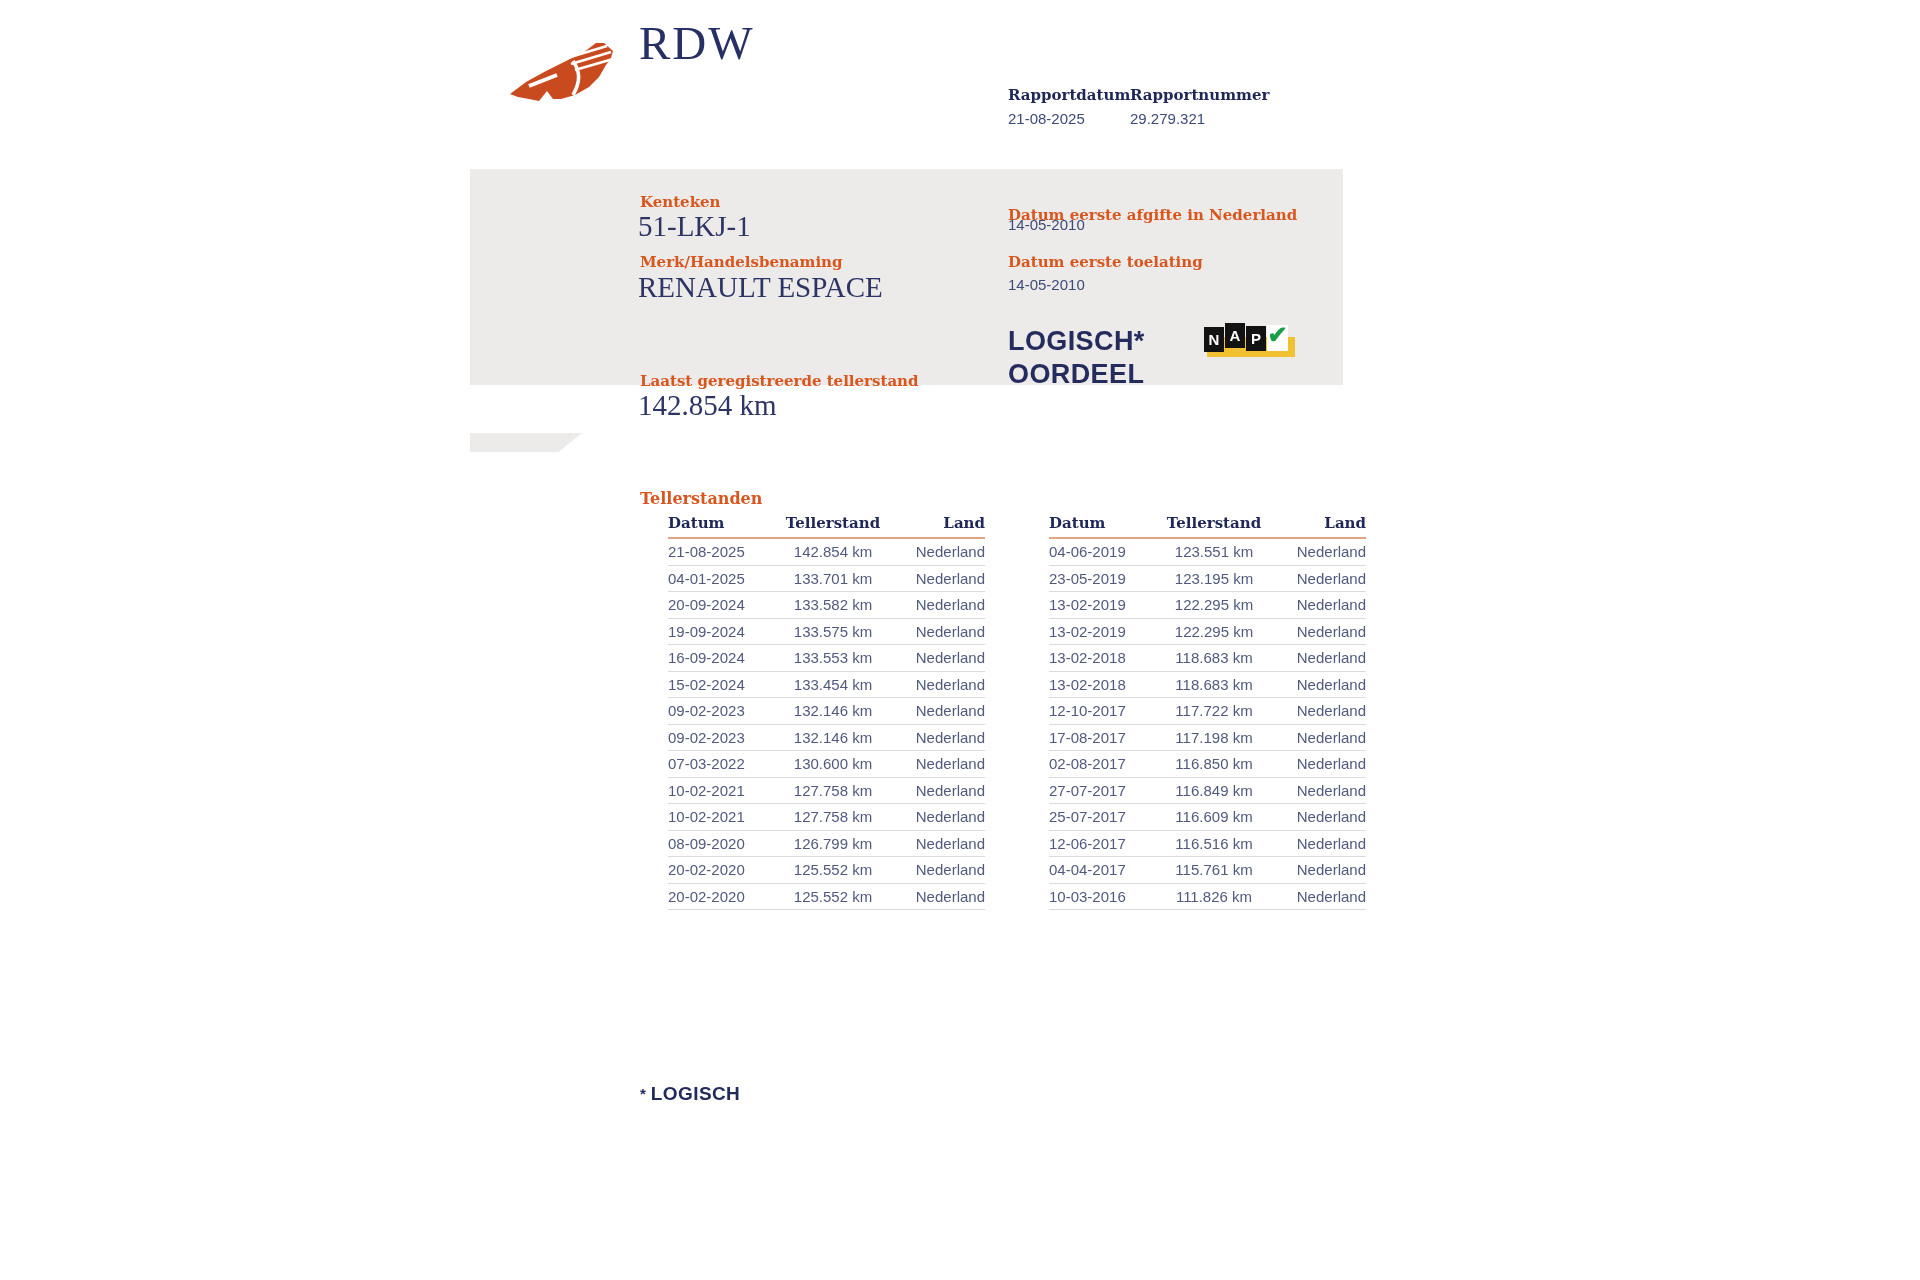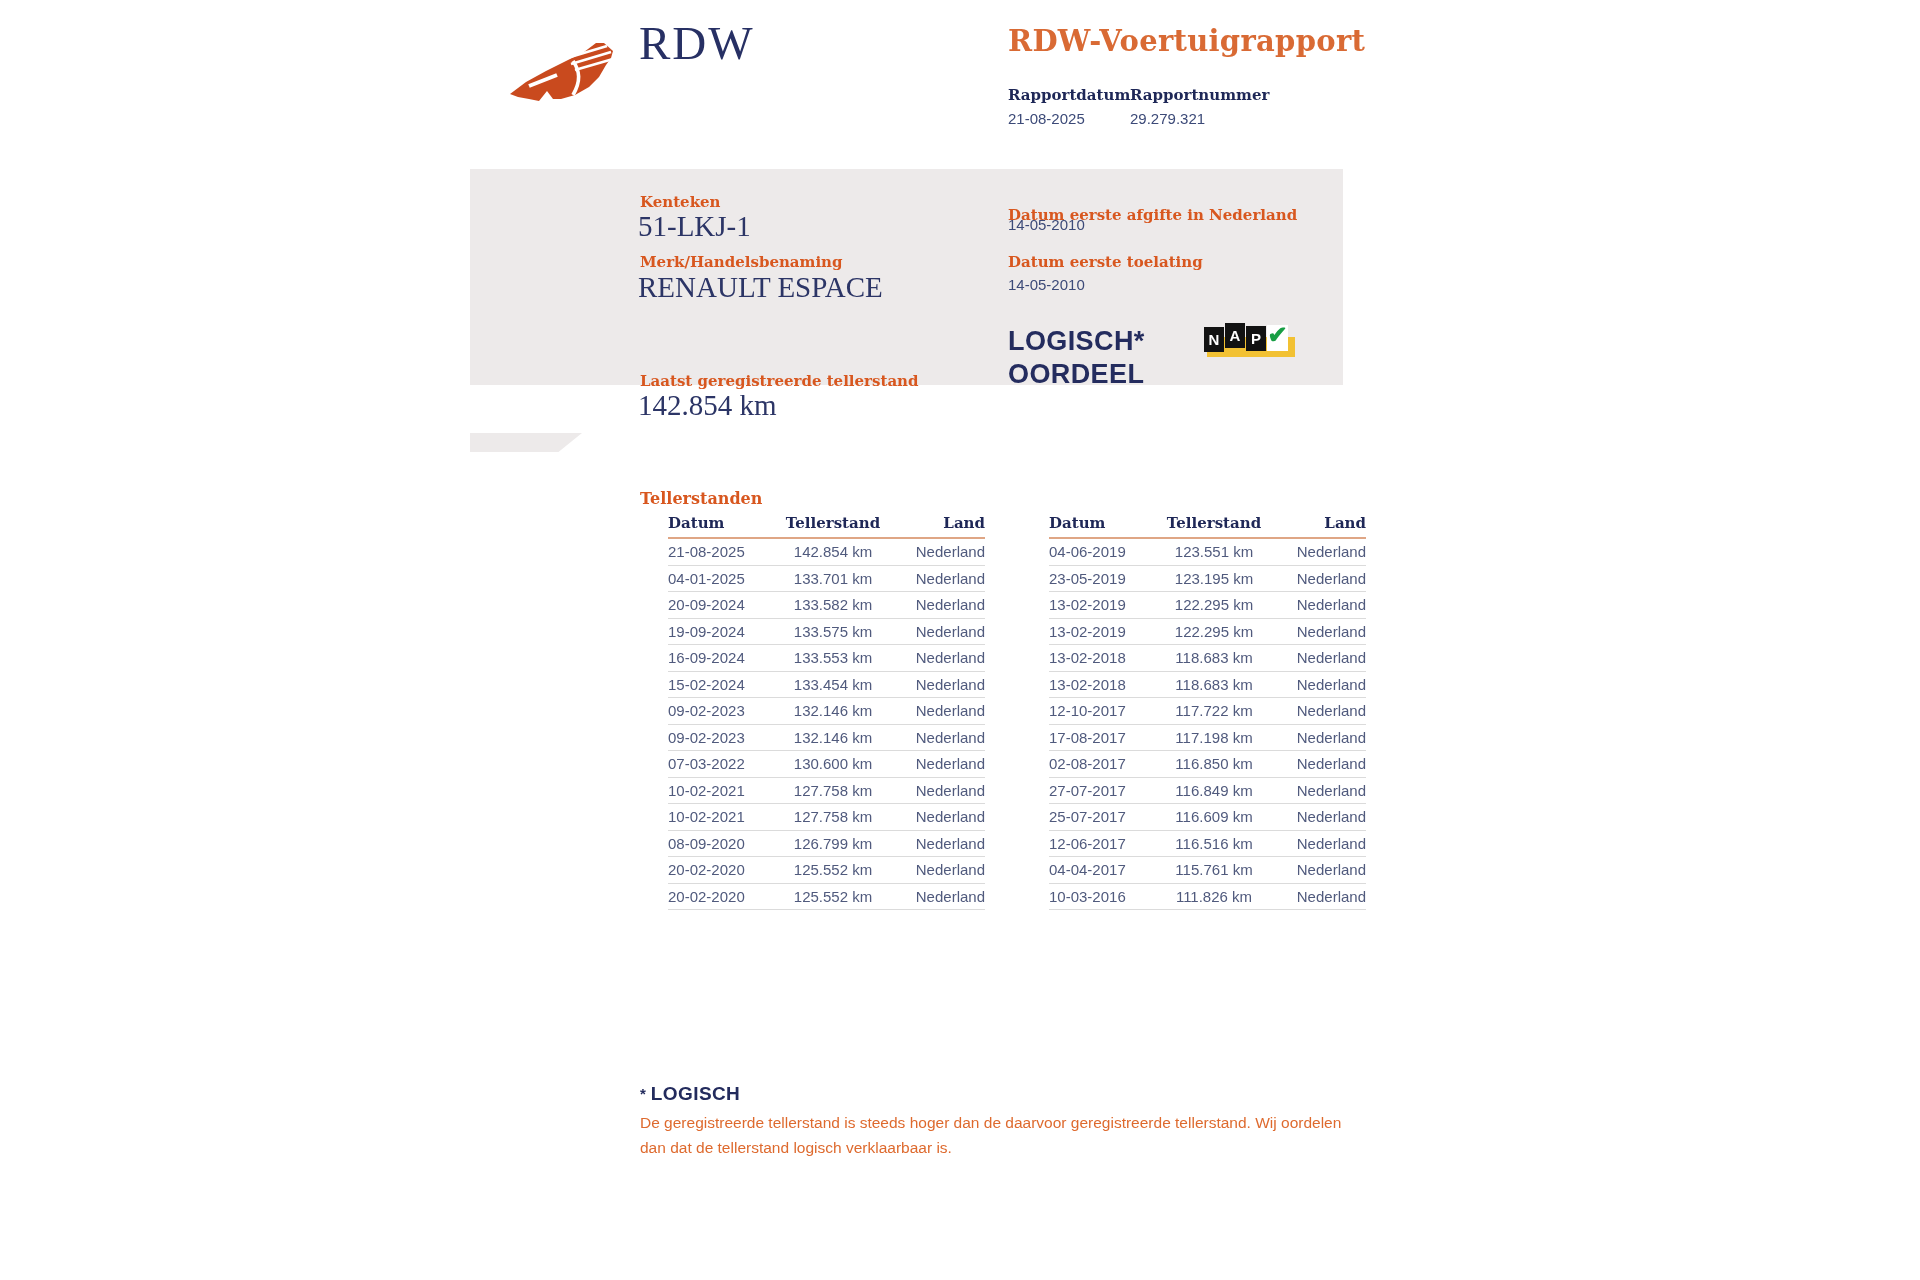--- a/index.html
+++ b/index.html
@@ -60,21 +60,20 @@
     <g stroke="#ffffff" fill="none">
       <line x1="57" y1="16" x2="97" y2="4" stroke-width="2.6"></line>
       <line x1="61" y1="22" x2="101" y2="10" stroke-width="2.6"></line>
       <line x1="65" y1="28" x2="103" y2="17" stroke-width="2.6"></line>
       <path d="M63,19 C70,29 71,39 63,53" stroke-width="3.6"></path>
       <line x1="19" y1="44" x2="47" y2="33" stroke-width="4"></line>
     </g>
   </svg>
   <div class="abs logotype" style="left:639px; top:16px;">RDW</div>
 
-  <div class="abs report-title" style="left:1008px; top:24px;">RDW-Voertuigrapport</div>
   <div class="abs meta-label" style="left:1008px; top:86px;">Rapportdatum</div>
   <div class="abs meta-label" style="left:1130px; top:86px;">Rapportnummer</div>
   <div class="abs meta-value" style="left:1008px; top:110px;">21-08-2025</div>
   <div class="abs meta-value" style="left:1130px; top:110px;">29.279.321</div>
 
   <div class="abs panel" style="left:470px; top:169px; width:873px; height:216px;">
     <div class="panel-tail"></div>
 
     <div class="fld-label" style="left:170px; top:24px;">Kenteken</div>
     <div class="fld-value-lg" style="left:168px; top:41px;">51-LKJ-1</div>
@@ -266,15 +265,14 @@
           <span class="t-km">111.826 km</span>
           <span class="t-land">Nederland</span>
         </div>
       </div>
   </div>
 
   <div class="abs footnote-title" style="left:640px; top:1083px;">
     <span class="fn-star">*</span>
     <span class="fn-title">LOGISCH</span>
   </div>
-  <div class="abs footnote-text" style="left:640px; top:1110px;">De geregistreerde tellerstand is steeds hoger dan de daarvoor geregistreerde tellerstand. Wij oordelen dan dat de tellerstand logisch verklaarbaar is.</div>
 
 </div>
 
 </body></html>

